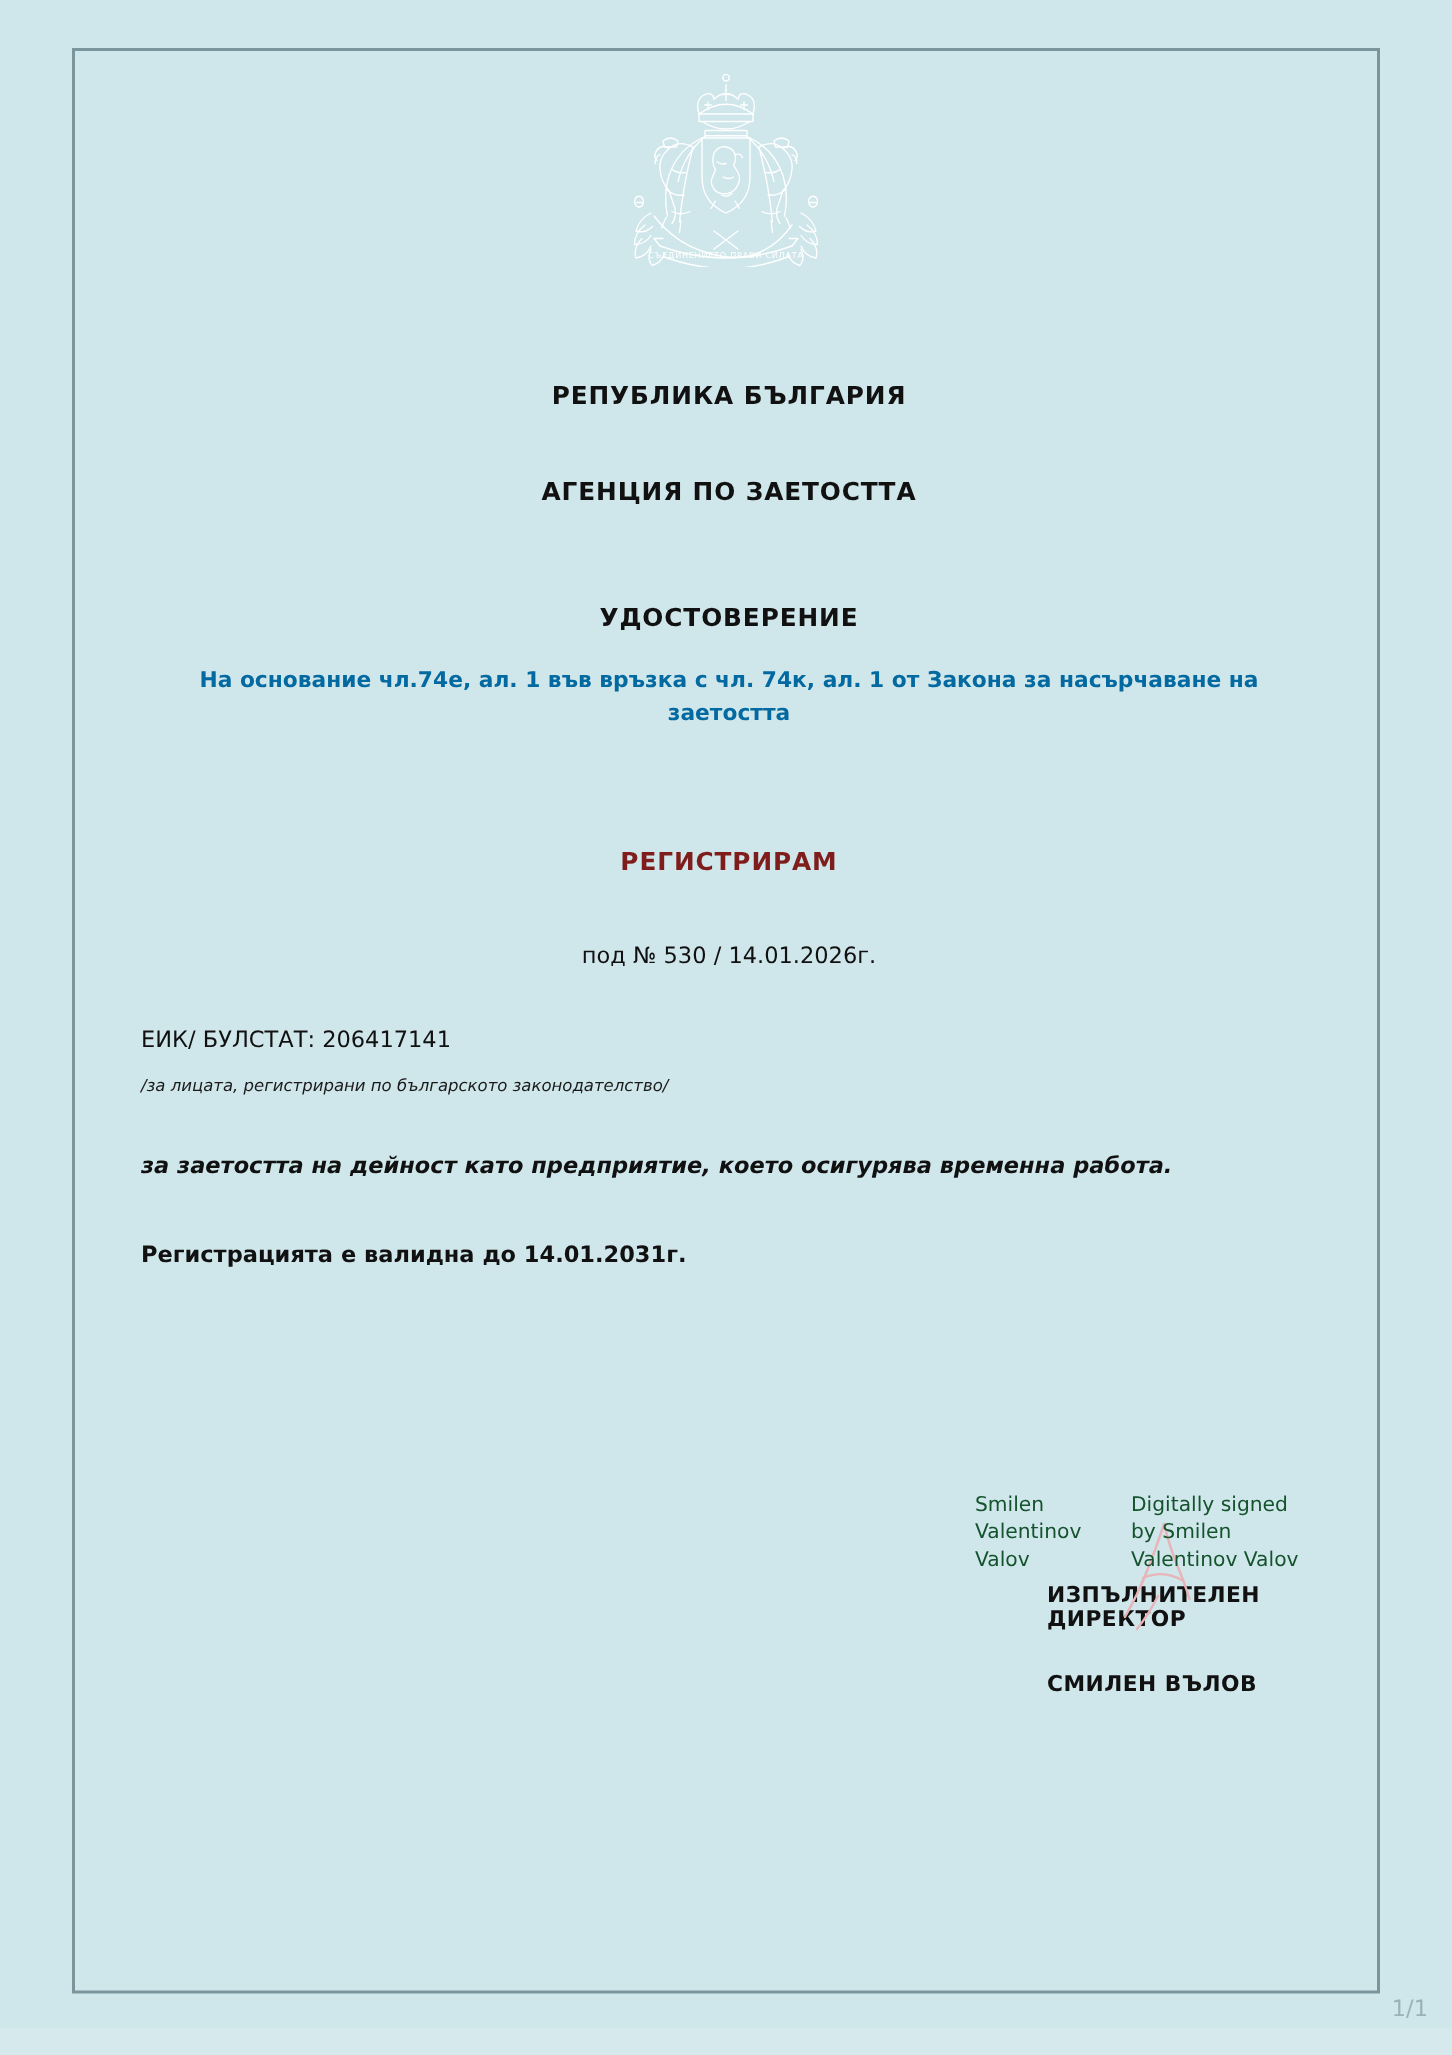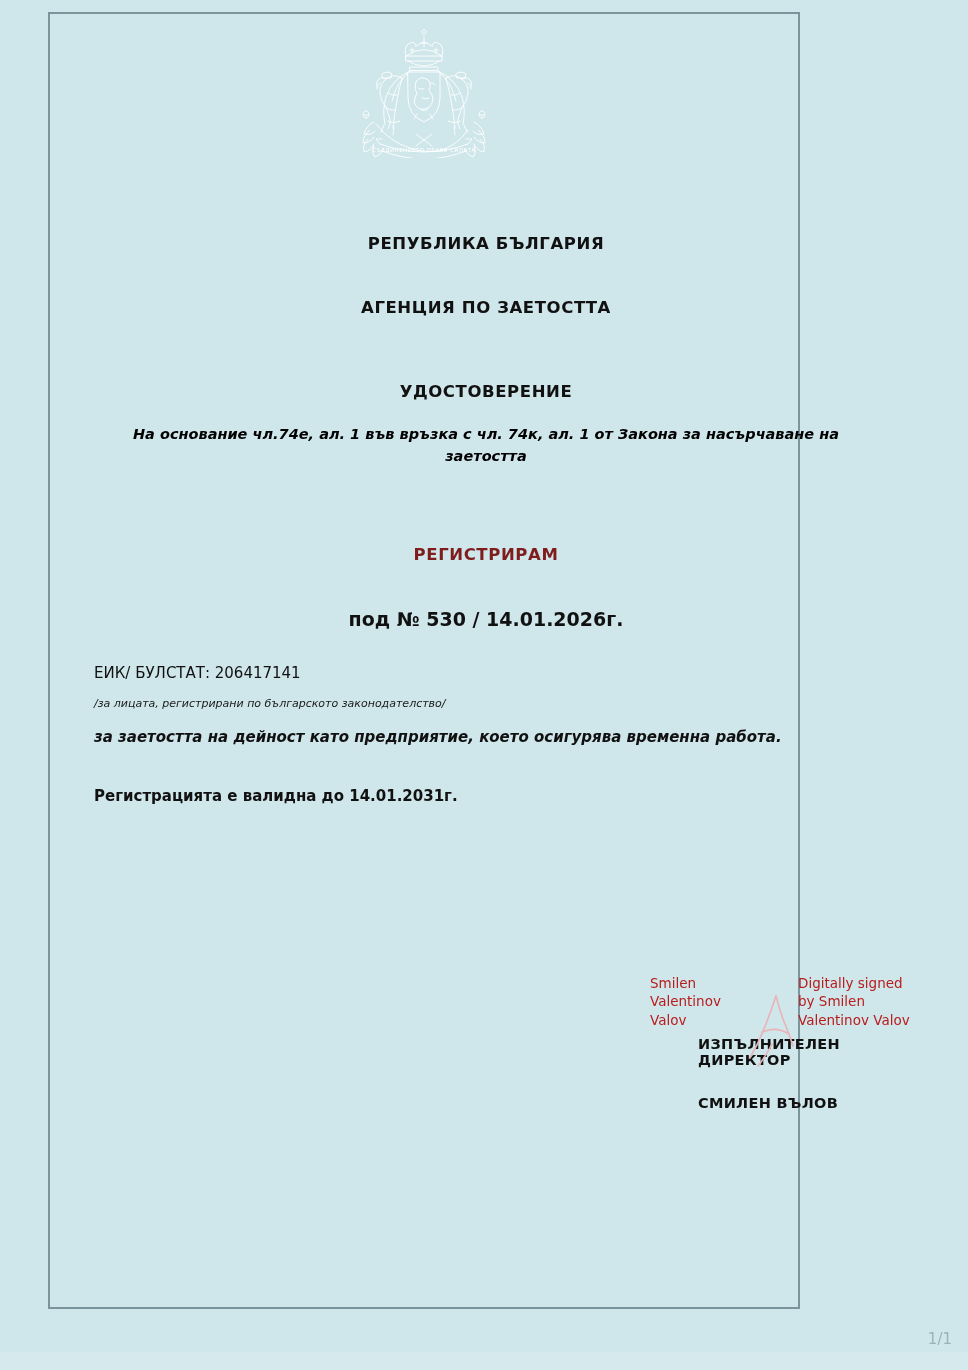--- a/index.html
+++ b/index.html
@@ -27,22 +27,22 @@
     right: 0;
     bottom: 0;
     height: 18px;
     background: #d6e9ec;
   }
 
   
   .page {
     position: absolute;
     left: 48px;
-    top: 12px;
-    width: 752px;
+    top: 32px;
+    width: 872px;
     height: 1297px;
     background: #cfe6ea;
     border: 2px solid #7a959c;
     box-sizing: border-box;
   }
 
   .page-inner {
     position: absolute;
     left: 0;
     top: 0;
@@ -92,34 +92,33 @@
     font-weight: bold;
     letter-spacing: 0.6px;
     color: #111;
     margin-top: 20px;
   }
   .h-basis {
     top: 409px;
     font-size: 14.5px;
     font-weight: bold;
     line-height: 1.55;
-    color: #000000;
-    font-style: italic;
+    color: #0369a1;
   }
   .h-register {
     top: 531px;
     font-size: 16.5px;
     font-weight: bold;
     letter-spacing: 0.6px;
     color: #7f1d1d;
   }
   .h-number {
     top: 594px;
-    font-size: 19px;
-    font-weight: bold;
+    font-size: 15px;
+    font-weight: normal;
     color: #111;
   }
 
   
   .body-block {
     position: absolute;
     left: 44px;
     top: 650px;
     width: 790px;
     color: #111;
@@ -137,21 +136,21 @@
   }
   .lbl-italic {
     font-style: italic;
   }
   .ln-eik {
     margin-bottom: 13px;
   }
   .ln-note {
     font-style: italic;
     font-size: 11px;
-    margin-bottom: 17px;
+    margin-bottom: 37px;
     color: #1a1a1a;
   }
   .ln-activity {
     font-weight: bold;
     font-style: italic;
     font-size: 15px;
     margin-bottom: 40px;
   }
   .ln-valid {
     font-weight: bold;
@@ -170,24 +169,23 @@
     position: absolute;
     left: 92px;
     top: 18px;
     width: 70px;
     height: 80px;
     pointer-events: none;
   }
   .sig-cols {
     position: relative;
     display: flex;
-    gap: 44px;
     font-size: 13.5px;
     line-height: 1.36;
-    color: #b91c1c;
+    color: #14532d;
   }
   .sig-col-name {
     width: 104px;
   }
   .sig-col-info {
     width: 118px;
   }
   .sig-title {
     margin-top: 7px;
     font-size: 14.5px;

